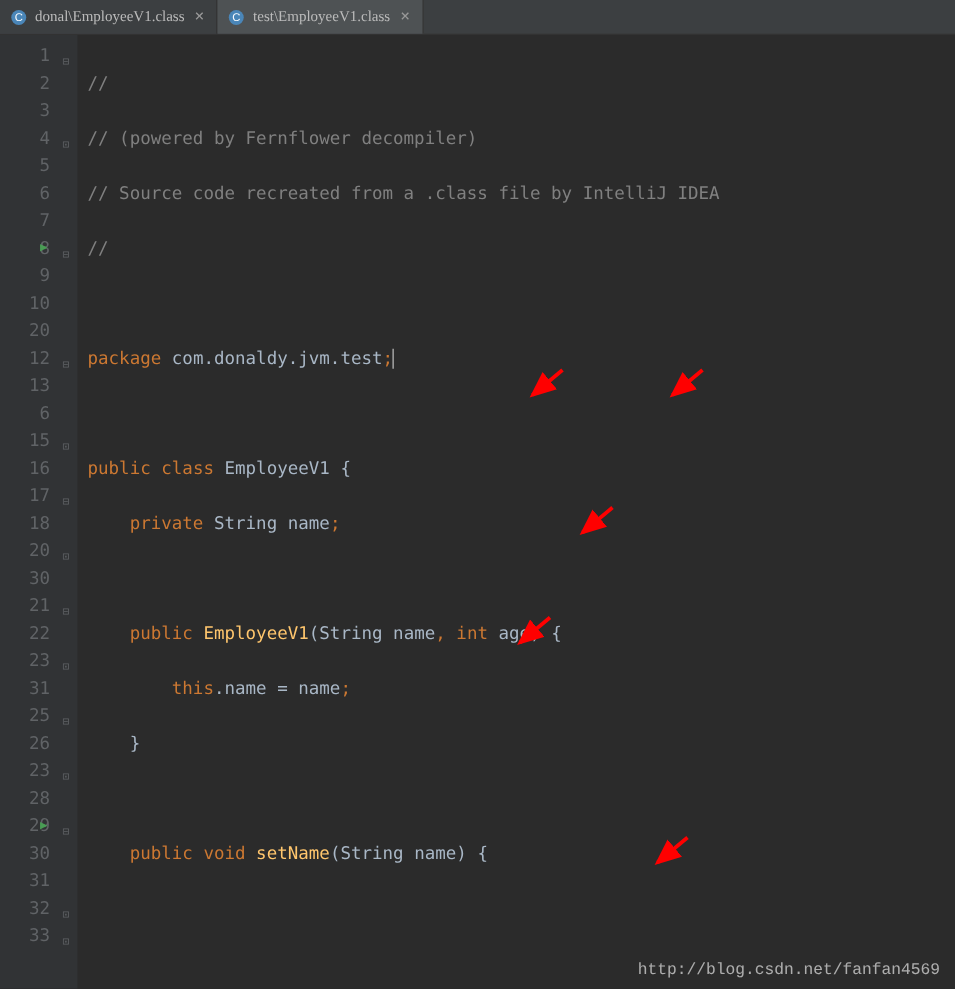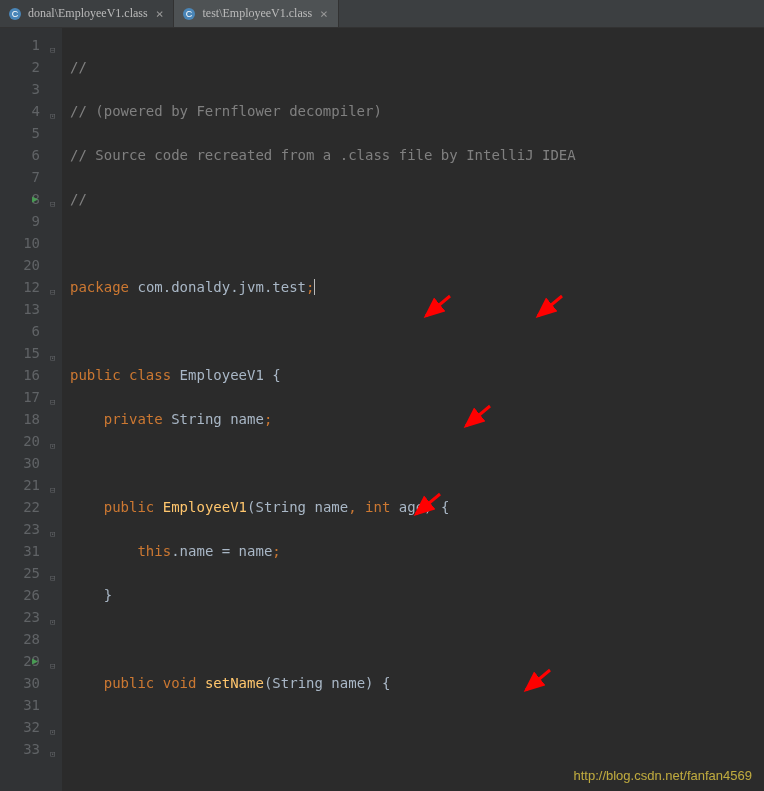--- a/index.html
+++ b/index.html
@@ -22,21 +22,21 @@
 .code { padding:6px 0 6px 8px; line-height:22px; white-space:pre; }
 .code-line { height:22px; }
 .kw { color:#cc7832; }
 .cmt { color:#808080; }
 .mth { color:#ffc66d; }
 .id { color:#a9b7c6; }
 .cursor { border-right:1px solid #bbbbbb; animation:blink 1s infinite; }
 @keyframes blink { 50% { border-color:transparent; } }
 .arrow { position:absolute; pointer-events:none; }
 .arrow svg { overflow:visible; }
-.watermark { position:absolute; bottom:8px; right:12px; color:#fde047; font-size:13px; font-family:Liberation Sans, sans-serif; opacity:0.7; }
+.watermark { position:absolute; bottom:8px; right:12px; color:#e5e5e5; font-size:13px; font-family:Liberation Mono, monospace; opacity:0.7; }
 </style>
 </head>
 <body>
 
 <div class="tabs">
   <div class="tab inactive">
     <svg class="tab-icon" viewBox="0 0 14 14">
         <circle cx="7" cy="7" r="6" fill="#4a86b8"></circle>
         <text x="7" y="10" text-anchor="middle" fill="#fff" font-size="9" font-family="sans-serif">C</text>
       </svg>

